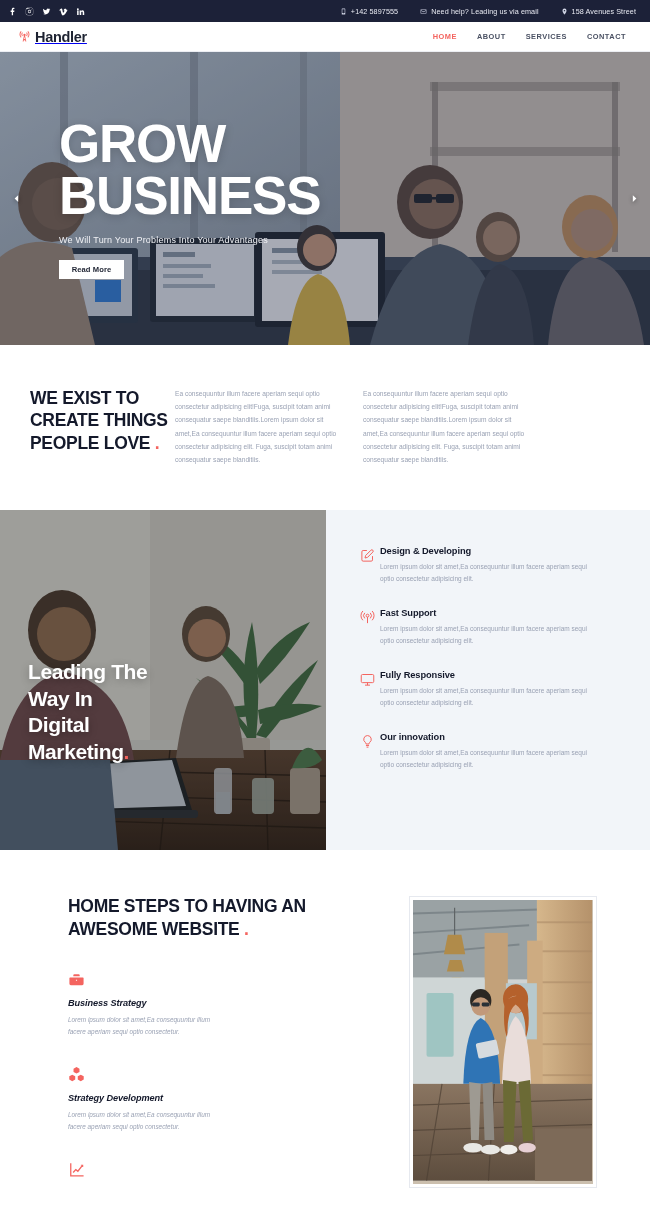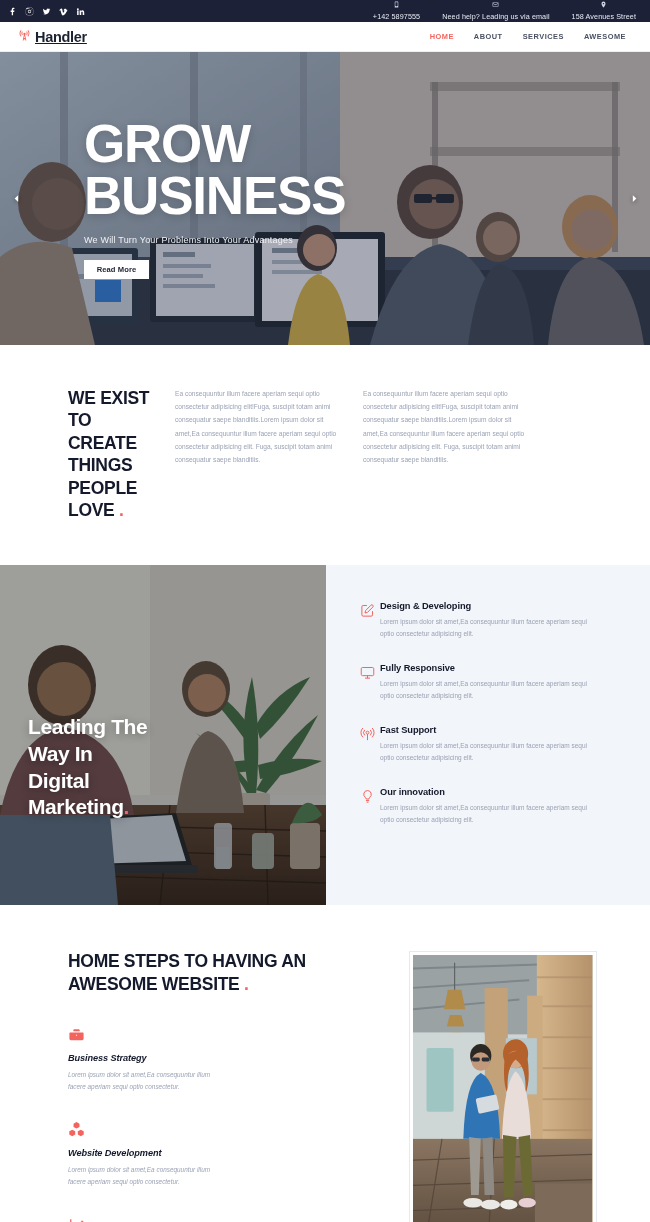--- a/index.html
+++ b/index.html
@@ -14,43 +14,43 @@
 
   
   .topbar {
     height:22px; background:#1c2138; display:flex; align-items:center;
     padding:0 8px; color:#e8eaf2; font-size:7.2px;
   }
   .social { display:flex; gap:8px; align-items:center; }
   .social .si { width:9px; height:9px; display:flex; align-items:center; justify-content:center; color:#ffffff; }
   .social .si svg { width:9px; height:9px; fill:#ffffff; }
   .topbar-right { margin-left:auto; display:flex; align-items:center; gap:22px; padding-right:6px; }
-  .tb-item { display:flex; align-items:center; gap:4px; white-space:nowrap; letter-spacing:.1px;flex-direction:column; }
+  .tb-item { display:flex; align-items:center; gap:4px; white-space:nowrap; letter-spacing:.1px; }
   .tb-item svg { width:7px; height:7px; fill:#cfd4e4; flex:none; }
 
   
   .navbar {
     height:30px; background:#ffffff; display:flex; align-items:center;
     padding:0 18px; border-bottom:1px solid #eceef3;
   }
-  .brand { display:flex; align-items:flex-start; gap:4px; }
+  .brand { display:flex; align-items:center; gap:4px; }
   .brand-icon { width:13px; height:13px; display:flex; align-items:center; justify-content:center; }
   .brand-icon svg { width:13px; height:13px; fill:#f4645f; }
   .brand-name { font-size:14.5px; font-weight:700; letter-spacing:-0.3px; color:#1d2231; }
   .nav-links { margin-left:auto; display:flex; align-items:center; gap:20px; padding-right:6px; }
   .nav-link { font-size:7.4px; letter-spacing:.5px; font-weight:600; color:#4a5163; text-decoration:none; }
   .nav-link.active { color:#f4645f; }
 
   
   .hero { position:relative; height:293px; overflow:hidden; background:#4c5560; }
   .hero-bg { position:absolute; inset:0; }
   .hero-overlay { position:absolute; inset:0; background:rgba(28,33,56,0.34); }
   .hero-inner {
     position:relative; height:100%; display:flex; flex-direction:column;
-    justify-content:center; padding-left:84px;
+    justify-content:center; padding-left:59px;
   }
   .hero-title {
     font-size:53px; line-height:0.97; font-weight:800; color:#ffffff;
     letter-spacing:-1.2px; text-shadow:0 2px 10px rgba(0,0,0,.18);
   }
   .hero-sub { margin-top:14px; font-size:9px; color:#f0f1f5; letter-spacing:.2px; }
   .hero-btn {
     margin-top:15px; width:65px; height:19px; background:#ffffff; color:#1d2231;
     font-size:7.6px; font-weight:700; display:flex; align-items:center; justify-content:center;
     border:none; cursor:pointer; letter-spacing:.1px;
@@ -58,21 +58,21 @@
   .hero-arrow {
     position:absolute; top:50%; transform:translateY(-50%); width:20px; height:20px;
     display:flex; align-items:center; justify-content:center; cursor:pointer;
   }
   .hero-arrow svg { width:9px; height:13px; fill:#ffffff; filter:drop-shadow(0 1px 2px rgba(0,0,0,.45)); }
   .hero-arrow.prev { left:6px; }
   .hero-arrow.next { right:6px; }
 
   
   .exist { background:#ffffff; padding:42px 0 44px 0; display:flex; }
-  .exist-head { width:175px; padding-left:68px; }
+  .exist-head { width:175px; padding-left:30px; }
   .exist-title {
     font-size:17.5px; line-height:1.28; font-weight:800; color:#14192b; letter-spacing:-0.3px;
   }
   .dot { color:#f4645f; }
   .exist-cols { display:flex; gap:20px; padding-left:0; }
   .exist-col { width:168px; font-size:6.6px; line-height:2.0; color:#9aa2b4; }
 
   
   .leading { display:flex; background:#f2f5f9; height:340px; }
   .leading-img { position:relative; width:326px; flex:none; overflow:hidden; background:#3b3430; }
@@ -168,21 +168,21 @@
         <svg viewBox="0 0 24 24">
             <path d="M12 6.8a2.2 2.2 0 00-1.1 4.1L8.6 21h1.7l.5-2.2h2.4l.5 2.2h1.7l-2.3-10.1A2.2 2.2 0 0012 6.8zm-.9 9.6l.9-4 .9 4zM6.5 3.1L5.3 1.9A8.6 8.6 0 002.8 8c0 2.4.9 4.5 2.5 6.1l1.2-1.2A6.9 6.9 0 014.5 8c0-1.9.8-3.6 2-4.9zm11 0A6.9 6.9 0 0119.5 8a6.9 6.9 0 01-2 4.9l1.2 1.2A8.6 8.6 0 0021.2 8a8.6 8.6 0 00-2.5-6.1zM8.9 5.5L7.7 4.3A5.2 5.2 0 006.2 8c0 1.4.6 2.7 1.5 3.7l1.2-1.2A3.5 3.5 0 017.9 8c0-1 .4-1.9 1-2.5zm6.2 0c.6.6 1 1.5 1 2.5s-.4 1.9-1 2.5l1.2 1.2A5.2 5.2 0 0017.8 8c0-1.4-.6-2.7-1.5-3.7z"></path>
           </svg>
       </span>
       <span class="brand-name">Handler</span>
     </a>
     <div class="nav-links">
       <a class="nav-link active" href="#">HOME</a>
       <a class="nav-link" href="#">ABOUT</a>
       <a class="nav-link" href="#">SERVICES</a>
-      <a class="nav-link" href="#">AWESOME</a>
+      <a class="nav-link" href="#">CONTACT</a>
     </div>
   </div>
 
   <div class="hero">
     <svg class="hero-bg" viewBox="0 0 650 293" preserveAspectRatio="xMidYMid slice">
       <defs>
         <linearGradient id="hgWall" x1="0" y1="0" x2="0" y2="1">
           <stop offset="0" stop-color="#c9cfd3"></stop>
             <stop offset="1" stop-color="#a49d95"></stop>
         </linearGradient>
@@ -347,38 +347,38 @@
             </svg>
         </div>
         <div>
           <div class="feature-title">Design &amp; Developing</div>
           <div class="feature-desc">Lorem ipsum dolor sit amet,Ea consequuntur illum facere aperiam sequi optio consectetur adipisicing elit.</div>
         </div>
       </div>
       <div class="feature">
         <div class="feature-icon">
           <svg viewBox="0 0 24 24">
+              <circle cx="12" cy="9" r="2.3"></circle>
+              <path d="M7.6 4.6a6.3 6.3 0 000 8.8M16.4 4.6a6.3 6.3 0 010 8.8M4.6 1.6a10.4 10.4 0 000 14.8M19.4 1.6a10.4 10.4 0 010 14.8M12 11.3V21"></path>
+            </svg>
+        </div>
+        <div>
+          <div class="feature-title">Fast Support</div>
+          <div class="feature-desc">Lorem ipsum dolor sit amet,Ea consequuntur illum facere aperiam sequi optio consectetur adipisicing elit.</div>
+        </div>
+      </div>
+      <div class="feature">
+        <div class="feature-icon">
+          <svg viewBox="0 0 24 24">
               <rect x="2" y="4" width="20" height="13" rx="2"></rect>
               <path d="M8 21h8M12 17v4"></path>
             </svg>
         </div>
         <div>
           <div class="feature-title">Fully Responsive</div>
-          <div class="feature-desc">Lorem ipsum dolor sit amet,Ea consequuntur illum facere aperiam sequi optio consectetur adipisicing elit.</div>
-        </div>
-      </div>
-      <div class="feature">
-        <div class="feature-icon">
-          <svg viewBox="0 0 24 24">
-              <circle cx="12" cy="9" r="2.3"></circle>
-              <path d="M7.6 4.6a6.3 6.3 0 000 8.8M16.4 4.6a6.3 6.3 0 010 8.8M4.6 1.6a10.4 10.4 0 000 14.8M19.4 1.6a10.4 10.4 0 010 14.8M12 11.3V21"></path>
-            </svg>
-        </div>
-        <div>
-          <div class="feature-title">Fast Support</div>
           <div class="feature-desc">Lorem ipsum dolor sit amet,Ea consequuntur illum facere aperiam sequi optio consectetur adipisicing elit.</div>
         </div>
       </div>
       <div class="feature">
         <div class="feature-icon">
           <svg viewBox="0 0 24 24">
               <path d="M12 2.5a6 6 0 00-3.6 10.8c.7.6 1.1 1.4 1.1 2.2v.5h5v-.5c0-.8.4-1.6 1.1-2.2A6 6 0 0012 2.5z"></path>
               <path d="M9.5 18.5h5M10.5 21h3"></path>
             </svg>
         </div>
@@ -405,21 +405,21 @@
           </div>
           <div class="step-title">Business Strategy</div>
           <div class="step-desc">Lorem ipsum dolor sit amet,Ea consequuntur illum facere aperiam sequi optio consectetur.</div>
         </div>
         <div class="step">
           <div class="step-icon">
             <svg viewBox="0 0 24 24">
                 <path d="M12 1.5l4.2 2.4v4.4L12 10.7 7.8 8.3V3.9zM6 12.2l4.2 2.4v4.4L6 21.4l-4.2-2.4v-4.4zm12 0l4.2 2.4v4.4L18 21.4l-4.2-2.4v-4.4z"></path>
               </svg>
           </div>
-          <div class="step-title">Website Development</div>
+          <div class="step-title">Strategy Development</div>
           <div class="step-desc">Lorem ipsum dolor sit amet,Ea consequuntur illum facere aperiam sequi optio consectetur.</div>
         </div>
         <div class="step">
           <div class="step-icon">
             <svg viewBox="0 0 24 24">
                 <path d="M3 3h1.8v17.2H22V22H3z"></path>
                 <path d="M6.6 15.4l4.2-4.6 3 2.4 5-6.4 1.5 1.1-6.2 8-3-2.4-3.2 3.5z"></path>
                 <path d="M18.2 5.2h3.3v3.3h-1.6V6.8h-1.7z"></path>
               </svg>
           </div>

